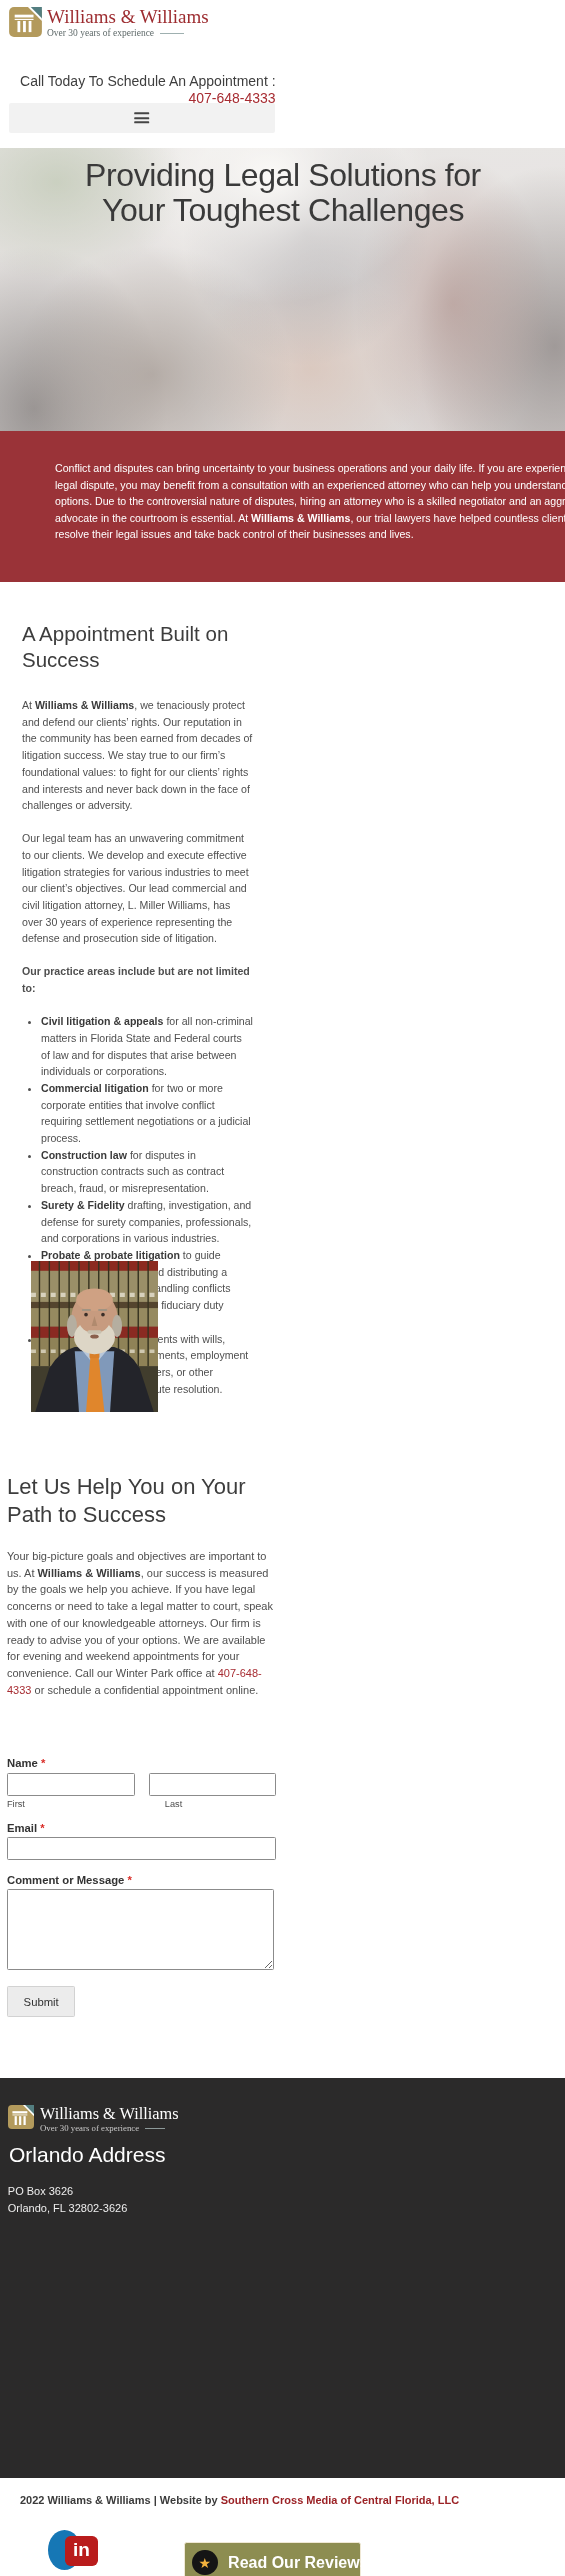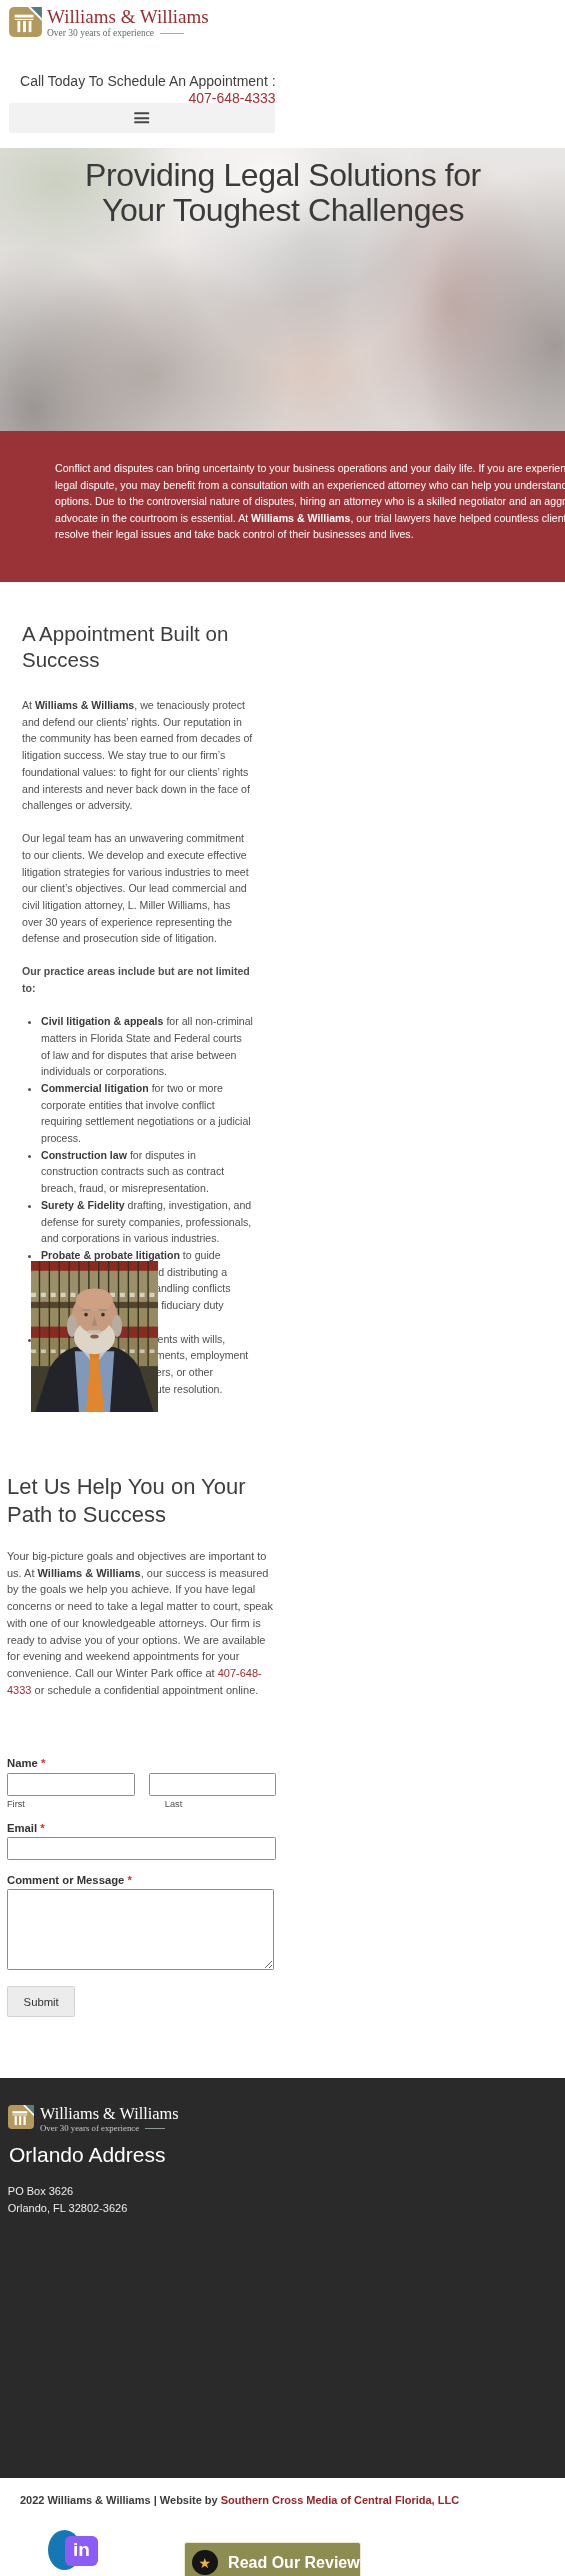--- a/index.html
+++ b/index.html
@@ -87,21 +87,21 @@
   .f-tag-dash{display:inline-block;width:20px;border-top:1.1px solid #8d9a9a;vertical-align:middle;margin-left:5.7px;}
   .f-address-heading{position:absolute;left:1px;top:65px;font-size:21px;font-weight:400;color:#ffffff;margin-left:8px;}
   .f-address{position:absolute;left:7.8px;top:105px;font-size:11px;line-height:16.6px;color:#ededed;}
 
   
   .bottom-bar{position:absolute;left:0;top:2478px;width:566px;height:98px;background:#ffffff;}
   .copyright{position:absolute;left:20px;top:15.6px;font-size:11px;font-weight:600;color:#3b3b3b;white-space:nowrap;}
   .copyright a{color:#9b2226;text-decoration:none;font-weight:600;}
   .linkedin{position:absolute;left:48px;top:51px;width:51px;height:44px;cursor:pointer;}
   .li-circle{position:absolute;left:0;top:1.4px;width:33px;height:40px;border-radius:50%;background:#1677b5;}
-  .li-box{position:absolute;left:17px;top:7px;width:33px;height:30px;border-radius:5.7px;background:#8b5cf6;
+  .li-box{position:absolute;left:17px;top:7px;width:33px;height:30px;border-radius:5.7px;background:#b91c1c;
     color:#ffffff;font-weight:bold;font-size:19px;text-align:center;line-height:28px;}
   .reviews-badge{position:absolute;left:184px;top:64px;width:177px;height:41px;background:#8d8d51;
     border:1.4px solid #efe8d5;border-radius:2.8px;display:flex;align-items:center;cursor:pointer;box-sizing:border-box;}
   .star-circle{width:25.5px;height:25.5px;border-radius:50%;background:#151515;margin-left:7px;
     display:flex;align-items:center;justify-content:center;color:#f2b13d;font-size:14px;flex:0 0 auto;}
   .reviews-label{margin-left:10.6px;color:#ffffff;font-weight:bold;font-size:16px;white-space:nowrap;}
 </style>
 </head>
 <body>
 

